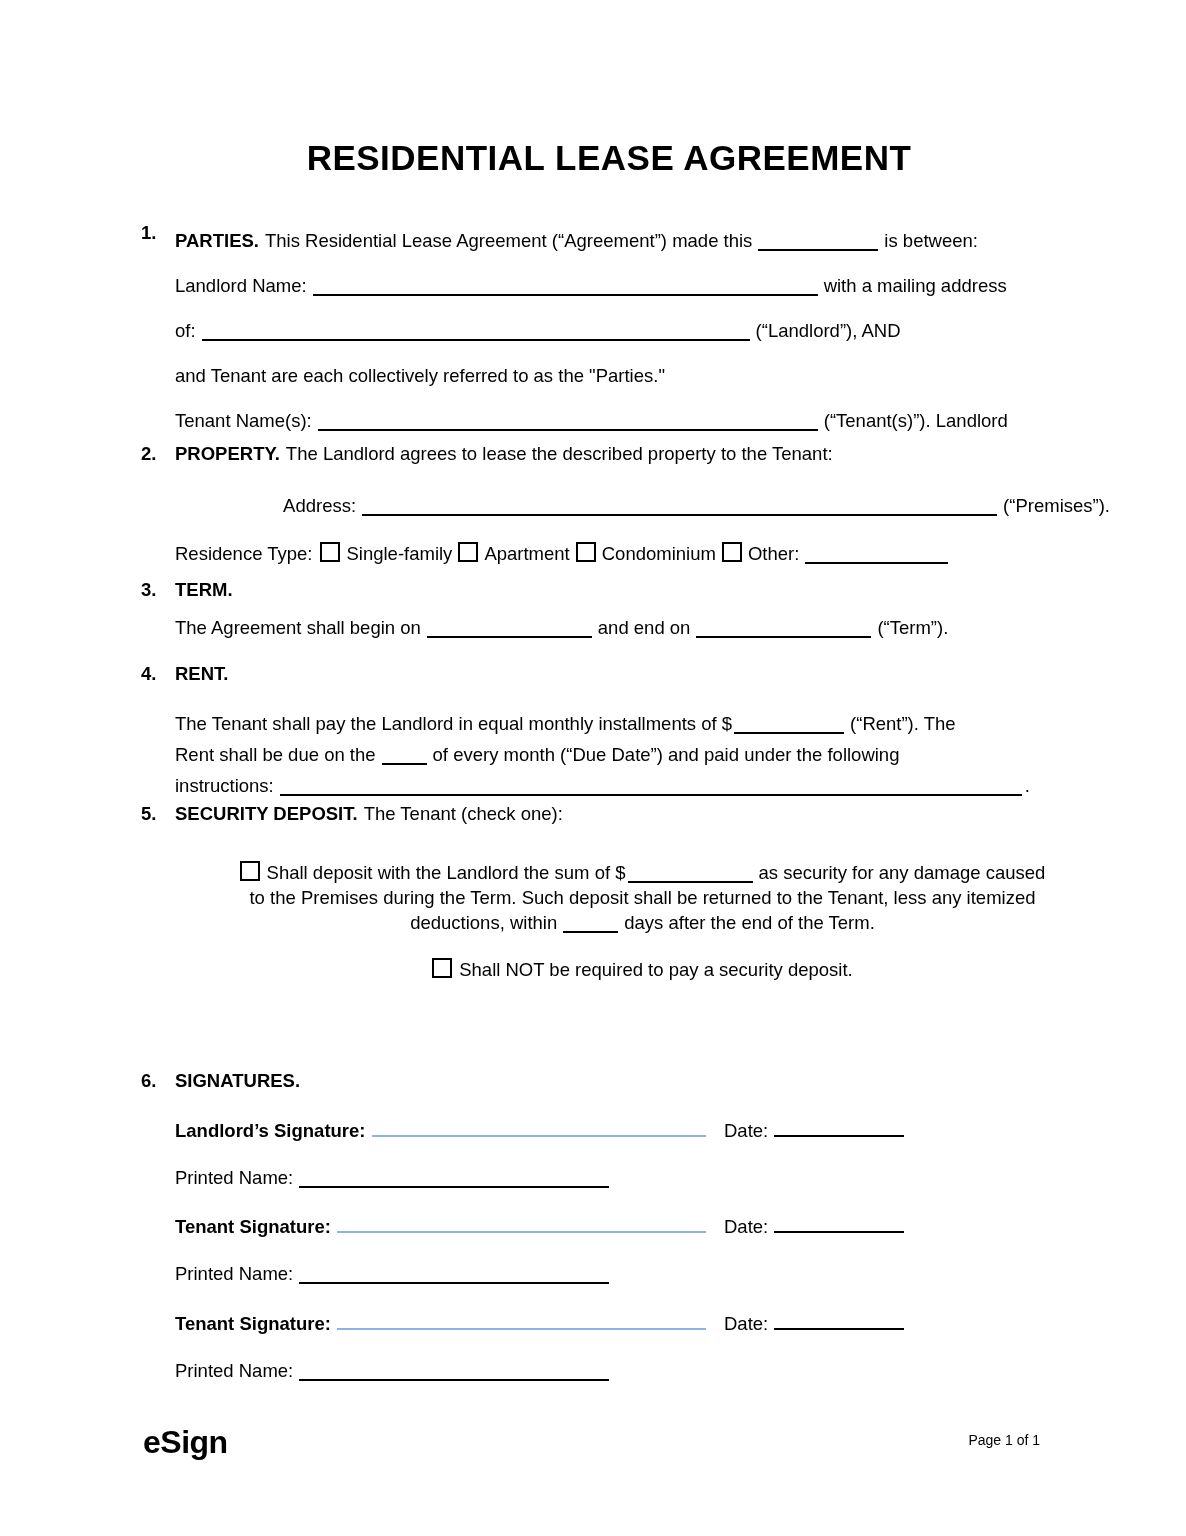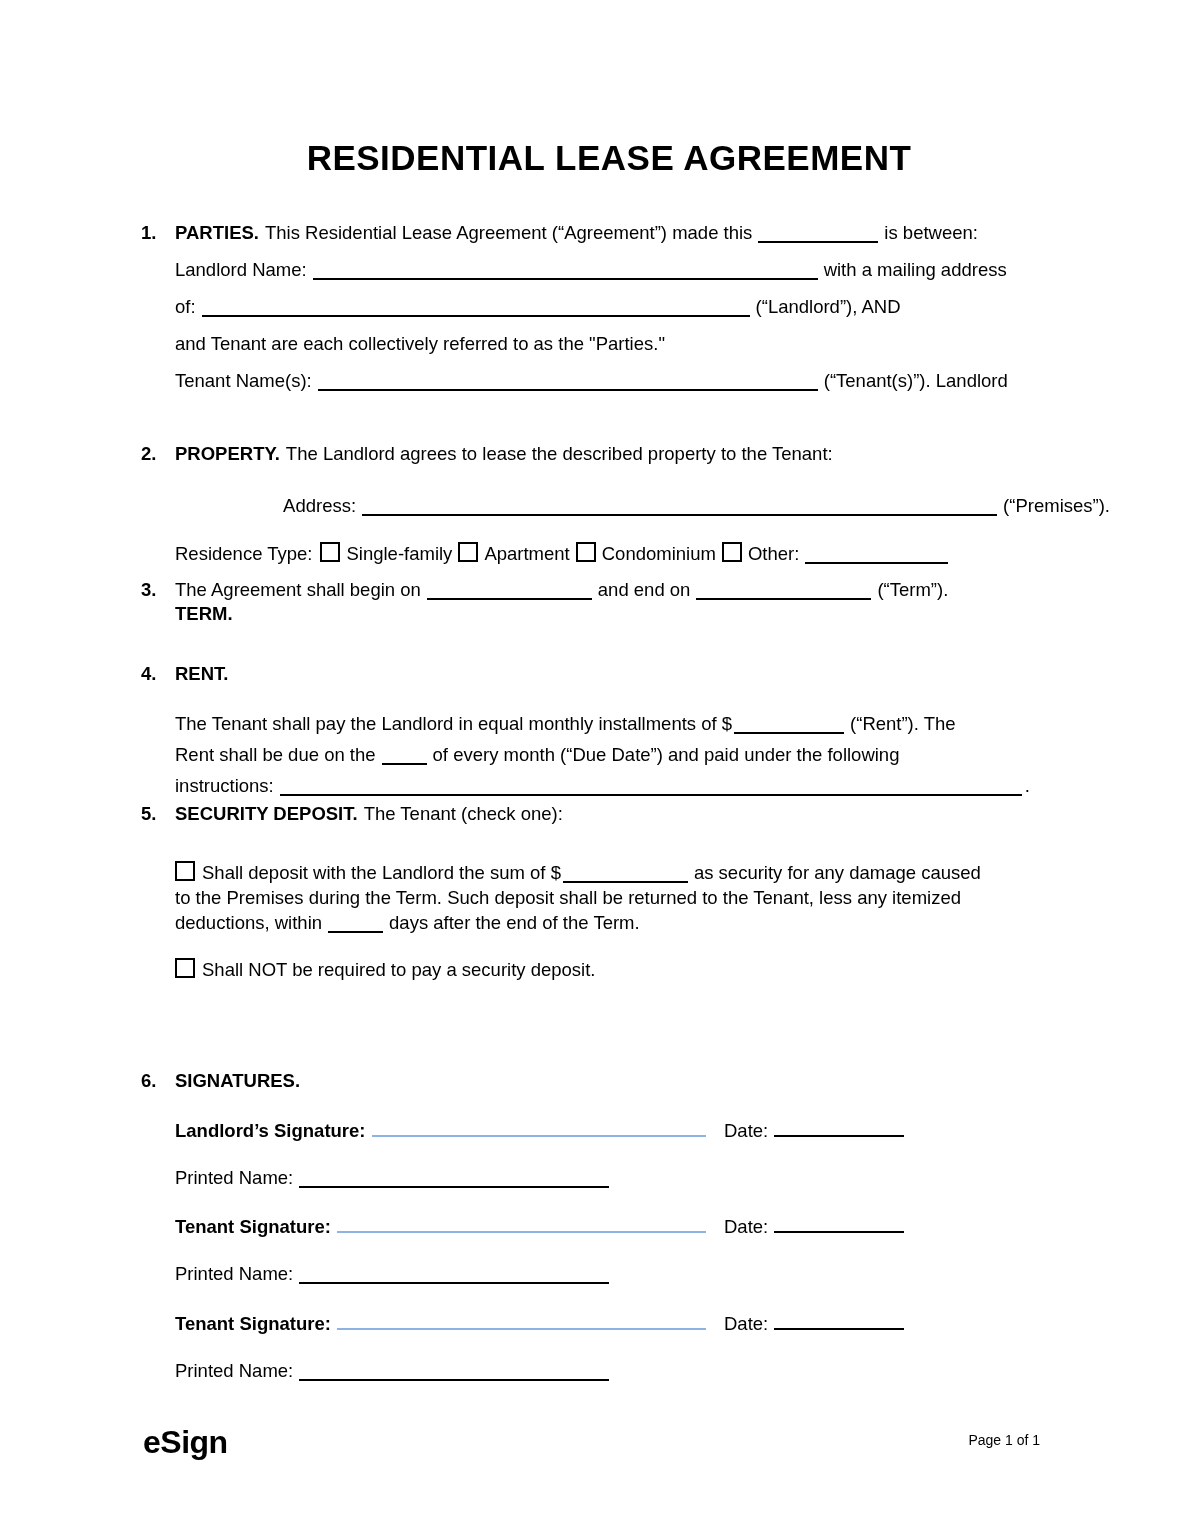--- a/index.html
+++ b/index.html
@@ -13,28 +13,28 @@
   }
   .title{
     position:absolute;top:138px;left:16px;width:100%;
     text-align:center;font-size:35px;font-weight:bold;
     letter-spacing:0.5px;white-space:nowrap;
   }
   .sec{position:absolute;left:141px;width:935px;padding-left:34px;box-sizing:content-box;}
   .num{position:absolute;left:0;top:0;font-weight:bold;line-height:24px;}
   .sec.s1 .num{line-height:37px;}
   .line{white-space:nowrap;line-height:24px;}
-  .s1 .line{line-height:37px;}
+  .s1 .line{line-height:37px;margin-top:8px;}
   .s2 .hline{line-height:24px;margin-bottom:28px;}
   .s2 .aline{line-height:24px;margin-bottom:24px;text-align:right;}
   .s3 .hline{margin-bottom:14px;}
   .s4 .hline{margin-bottom:22px;}
   .s4 .bline{line-height:31px;}
   .s5 .hline{margin-bottom:34px;}
-  .s5 .pline{line-height:25px;}
+  .s5 .pline{line-height:25px;text-align:center;}
   .s5 .opt2{margin-top:22px;}
   .s6 .hline{margin-bottom:22px;}
   .s6 .row{line-height:24px;margin-top:23px;white-space:nowrap;}
   b{font-weight:bold;}
   .gap{margin-left:6px;}
   .blank{
     display:inline-block;height:1em;
     border-bottom:2px solid #000;
     vertical-align:text-bottom;
     margin:0 6px;
@@ -99,25 +99,25 @@
     <div class="line aline">
       <span>Address:</span><span class="blank b635"></span><span>(“Premises”).</span>
     </div>
     <div class="line">
       <span>Residence Type:</span><span class="cb first"></span><span>Single-family</span><span class="cb"></span><span>Apartment</span><span class="cb"></span><span>Condominium</span><span class="cb"></span><span>Other:</span><span class="blank b143"></span>
     </div>
   </div>
 
   <div class="sec s3">
     <span class="num">3.</span>
+    <div class="line hline">
+      <b>TERM.</b>
+    </div>
     <div class="line">
       <span>The Agreement shall begin on</span><span class="blank b165"></span><span>and end on</span><span class="blank b175"></span><span>(“Term”).</span>
-    </div>
-    <div class="line hline">
-      <b>TERM.</b>
     </div>
   </div>
 
   <div class="sec s4">
     <span class="num">4.</span>
     <div class="line hline">
       <b>RENT.</b>
     </div>
     <div class="line bline">
       <span>The Tenant shall pay the Landlord in equal monthly installments of $</span><span class="blank b110 ml0"></span><span>(“Rent”). The</span>

